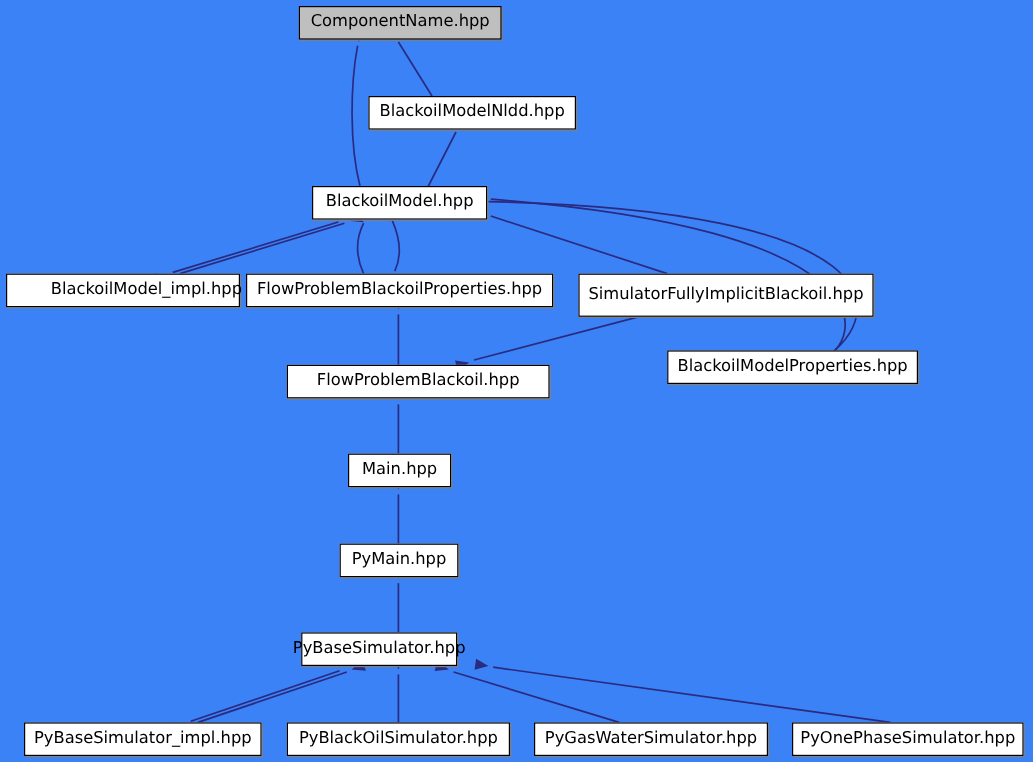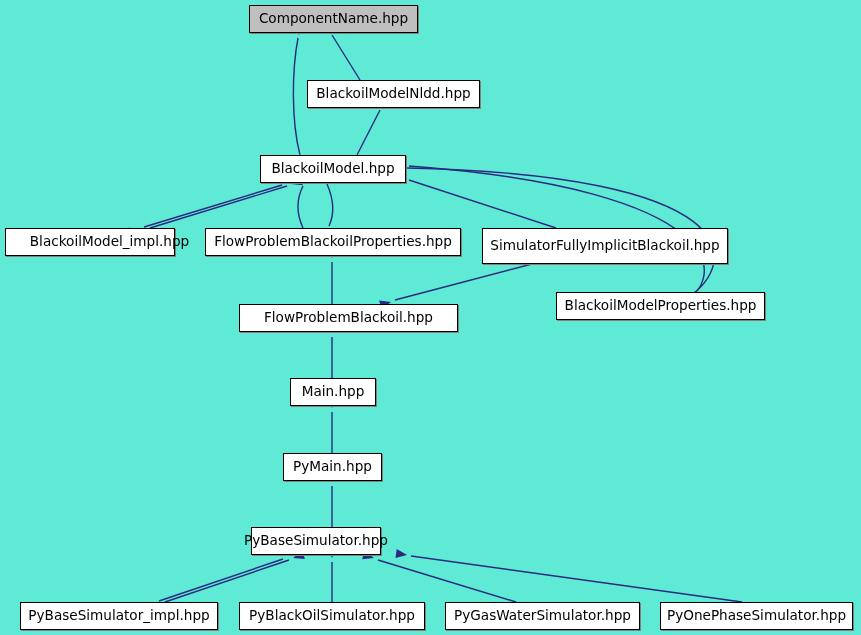--- a/index.html
+++ b/index.html
@@ -7,21 +7,21 @@
     padding: 0;
     background: #ffffff;
   }
   body {
     font-family: "DejaVu Sans", sans-serif;
   }
   #graph-canvas {
     position: relative;
     width: 861px;
     height: 635px;
-    background: #5eead4;
+    background: #3b82f6;
     overflow: hidden;
   }
   #edge-layer {
     position: absolute;
     left: 0;
     top: 0;
     width: 861px;
     height: 635px;
   }
   .node {
@@ -139,21 +139,21 @@
   <div id="node-layer">
       <div class="node root" style="left: 249px; top: 5px; width: 169px; height: 28px;">
         <span class="node-label">ComponentName.hpp</span>
       </div>
       <div class="node" style="left: 307px; top: 80px; width: 173px; height: 28px;">
         <span class="node-label">BlackoilModelNldd.hpp</span>
       </div>
       <div class="node" style="left: 260px; top: 155px; width: 146px; height: 28px;">
         <span class="node-label">BlackoilModel.hpp</span>
       </div>
-      <div class="node" style="left: 5px; top: 228px; width: 170px; height: 28px; padding-left: 39px;">
+      <div class="node" style="left: 5px; top: 228px; width: 195px; height: 28px; padding-left: 39px;">
         <span class="node-label">BlackoilModel_impl.hpp</span>
       </div>
       <div class="node" style="left: 205px; top: 228px; width: 256px; height: 28px;">
         <span class="node-label">FlowProblemBlackoilProperties.hpp</span>
       </div>
       <div class="node" style="left: 482px; top: 228px; width: 246px; height: 36px;">
         <span class="node-label">SimulatorFullyImplicitBlackoil.hpp</span>
       </div>
       <div class="node" style="left: 239px; top: 304px; width: 219px; height: 28px;">
         <span class="node-label">FlowProblemBlackoil.hpp</span>

